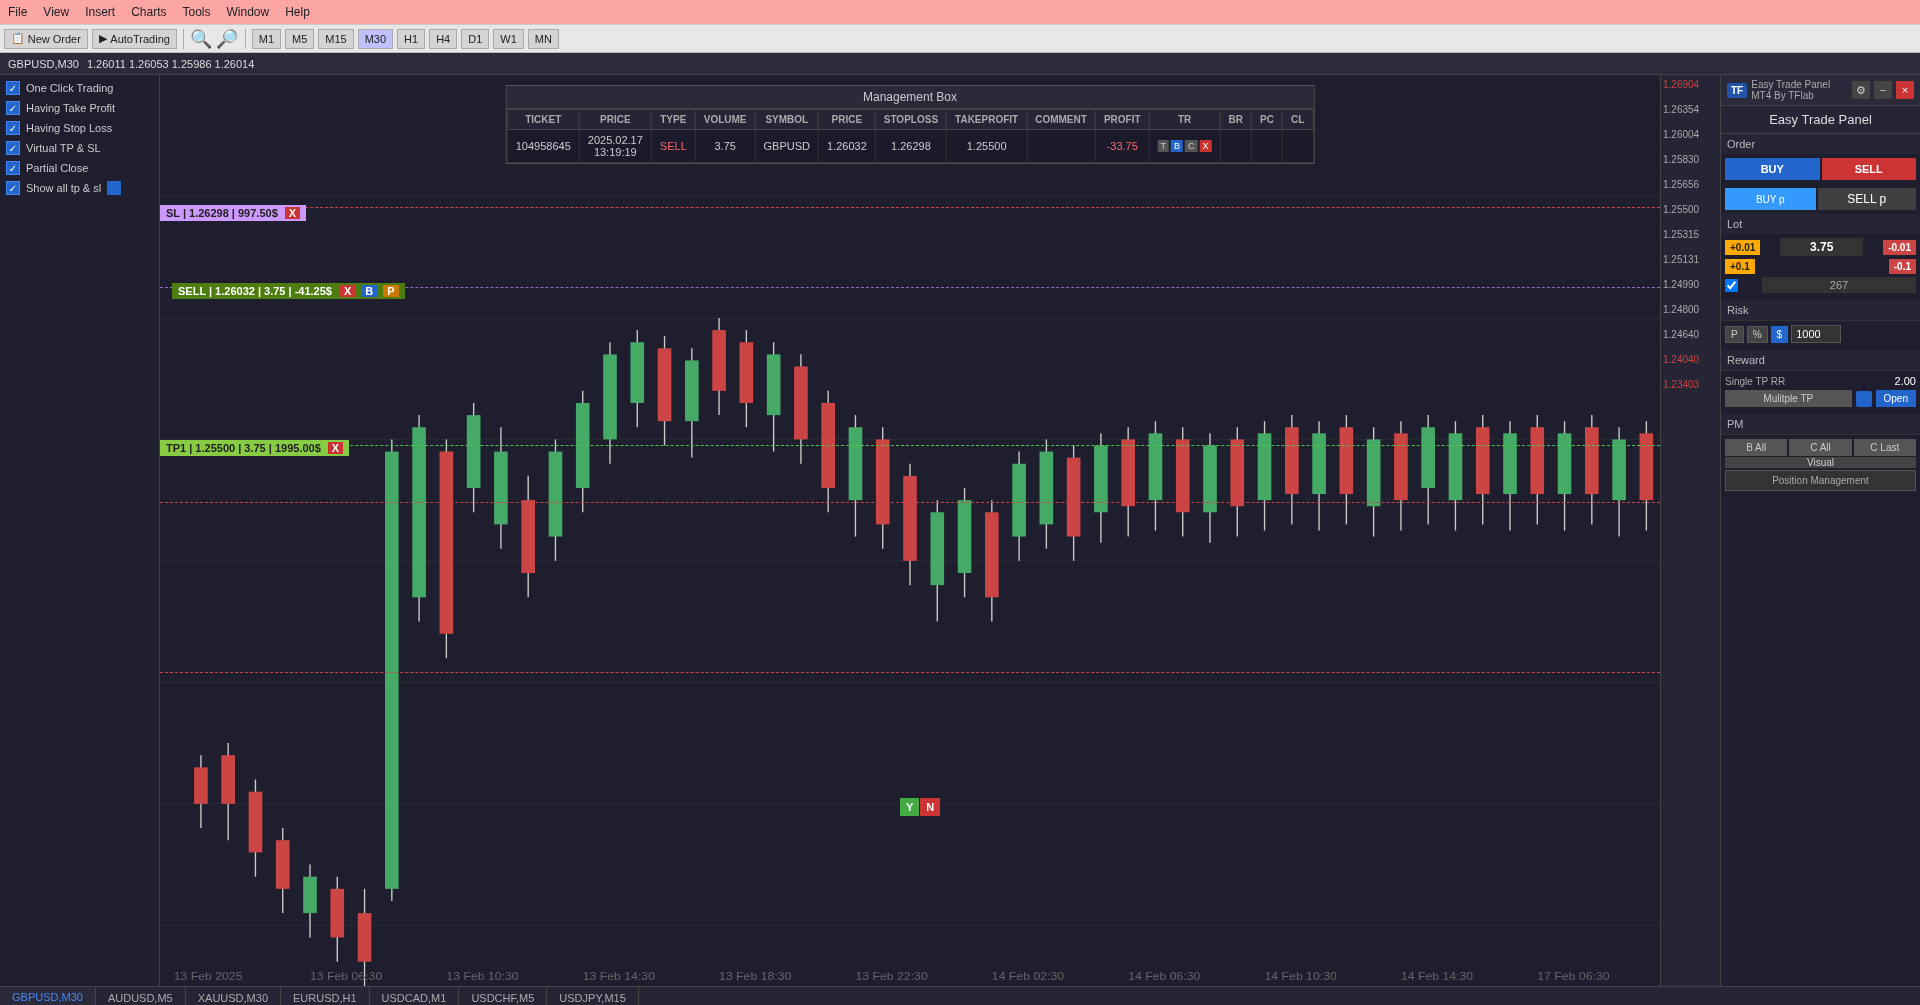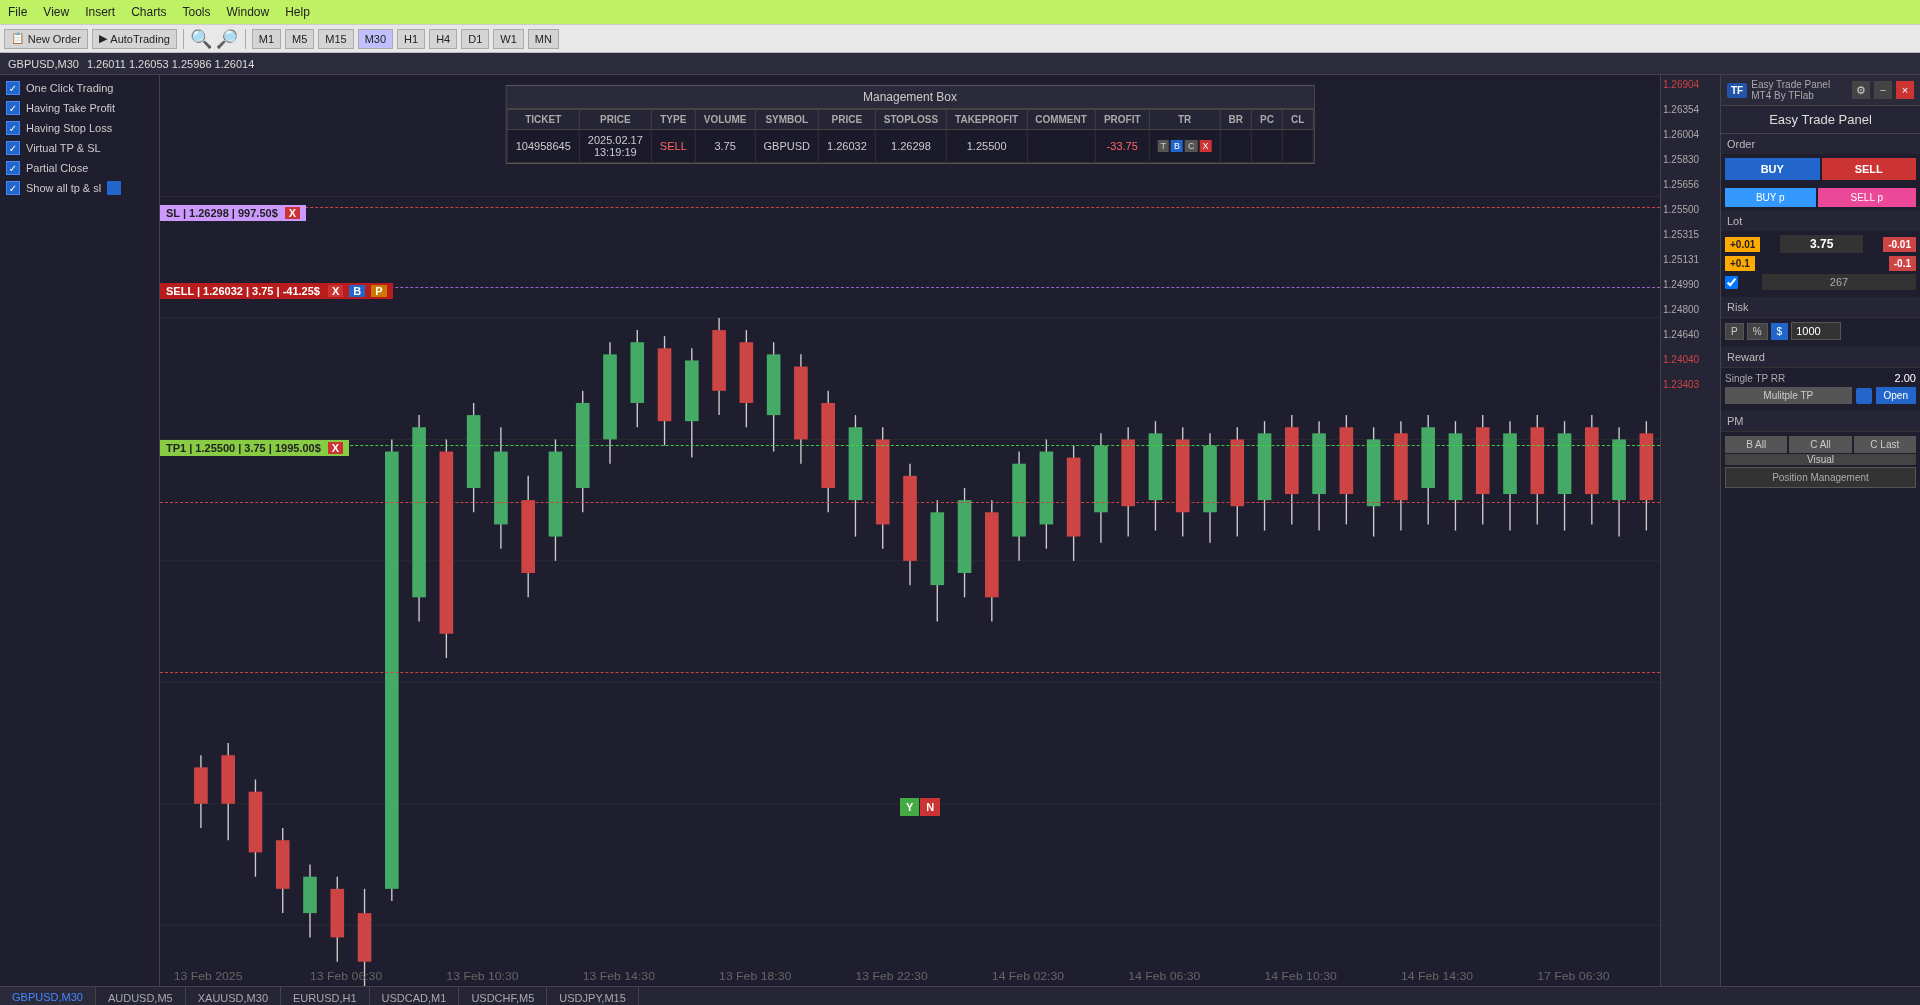--- a/index.html
+++ b/index.html
@@ -1,20 +1,20 @@
 <!DOCTYPE html>
 <html><head>
   <meta charset="utf-8">
   <style>
     * { box-sizing: border-box; margin: 0; padding: 0; }
     body { background: #1a1a2e; font-family: Arial, sans-serif; font-size: 11px; color: #ccc; width: 1920px; height: 1005px; overflow: hidden; }
 
     
     #menubar {
-      background: #bef264;
+      background: #fca5a5;
       height: 22px;
       display: flex;
       align-items: center;
       padding: 12px 8px;
       gap: 16px;
       border-bottom: 1px solid #ccc;
     }
     #menubar span { color: #222; font-size: 12px; cursor: pointer; }
 
     
@@ -181,25 +181,25 @@
       flex: 1;
       background: #3399ff;
       color: white;
       border: none;
       padding: 0;
       font-size: 10px;
       cursor: pointer;
     }
     .btn-sell-p {
       flex: 1;
-      background: #ec4899;
+      background: #404040;
       color: white;
       border: none;
       padding: 4px;
-      font-size: 10px;
+      font-size: 12px;
       cursor: pointer;
     }
 
     .lot-section {
       padding: 4px;
       background: #1e1e2e;
     }
     .lot-row {
       display: flex;
       align-items: center;
@@ -414,23 +414,23 @@
       top: 130px;
       background: #cc99ff;
       color: #222;
       padding: 2px 6px;
       font-size: 11px;
       font-weight: bold;
       z-index: 10;
     }
     .chart-label-sell {
       position: absolute;
-      left: 0;
+      left: 12px;
       top: 208px;
-      background: #b91c1c;
+      background: #4d7c0f;
       color: white;
       padding: 2px 6px;
       font-size: 11px;
       font-weight: bold;
       z-index: 10;
       display: flex;
       gap: 4px;
       align-items: center;
     }
     .chart-label-tp {

